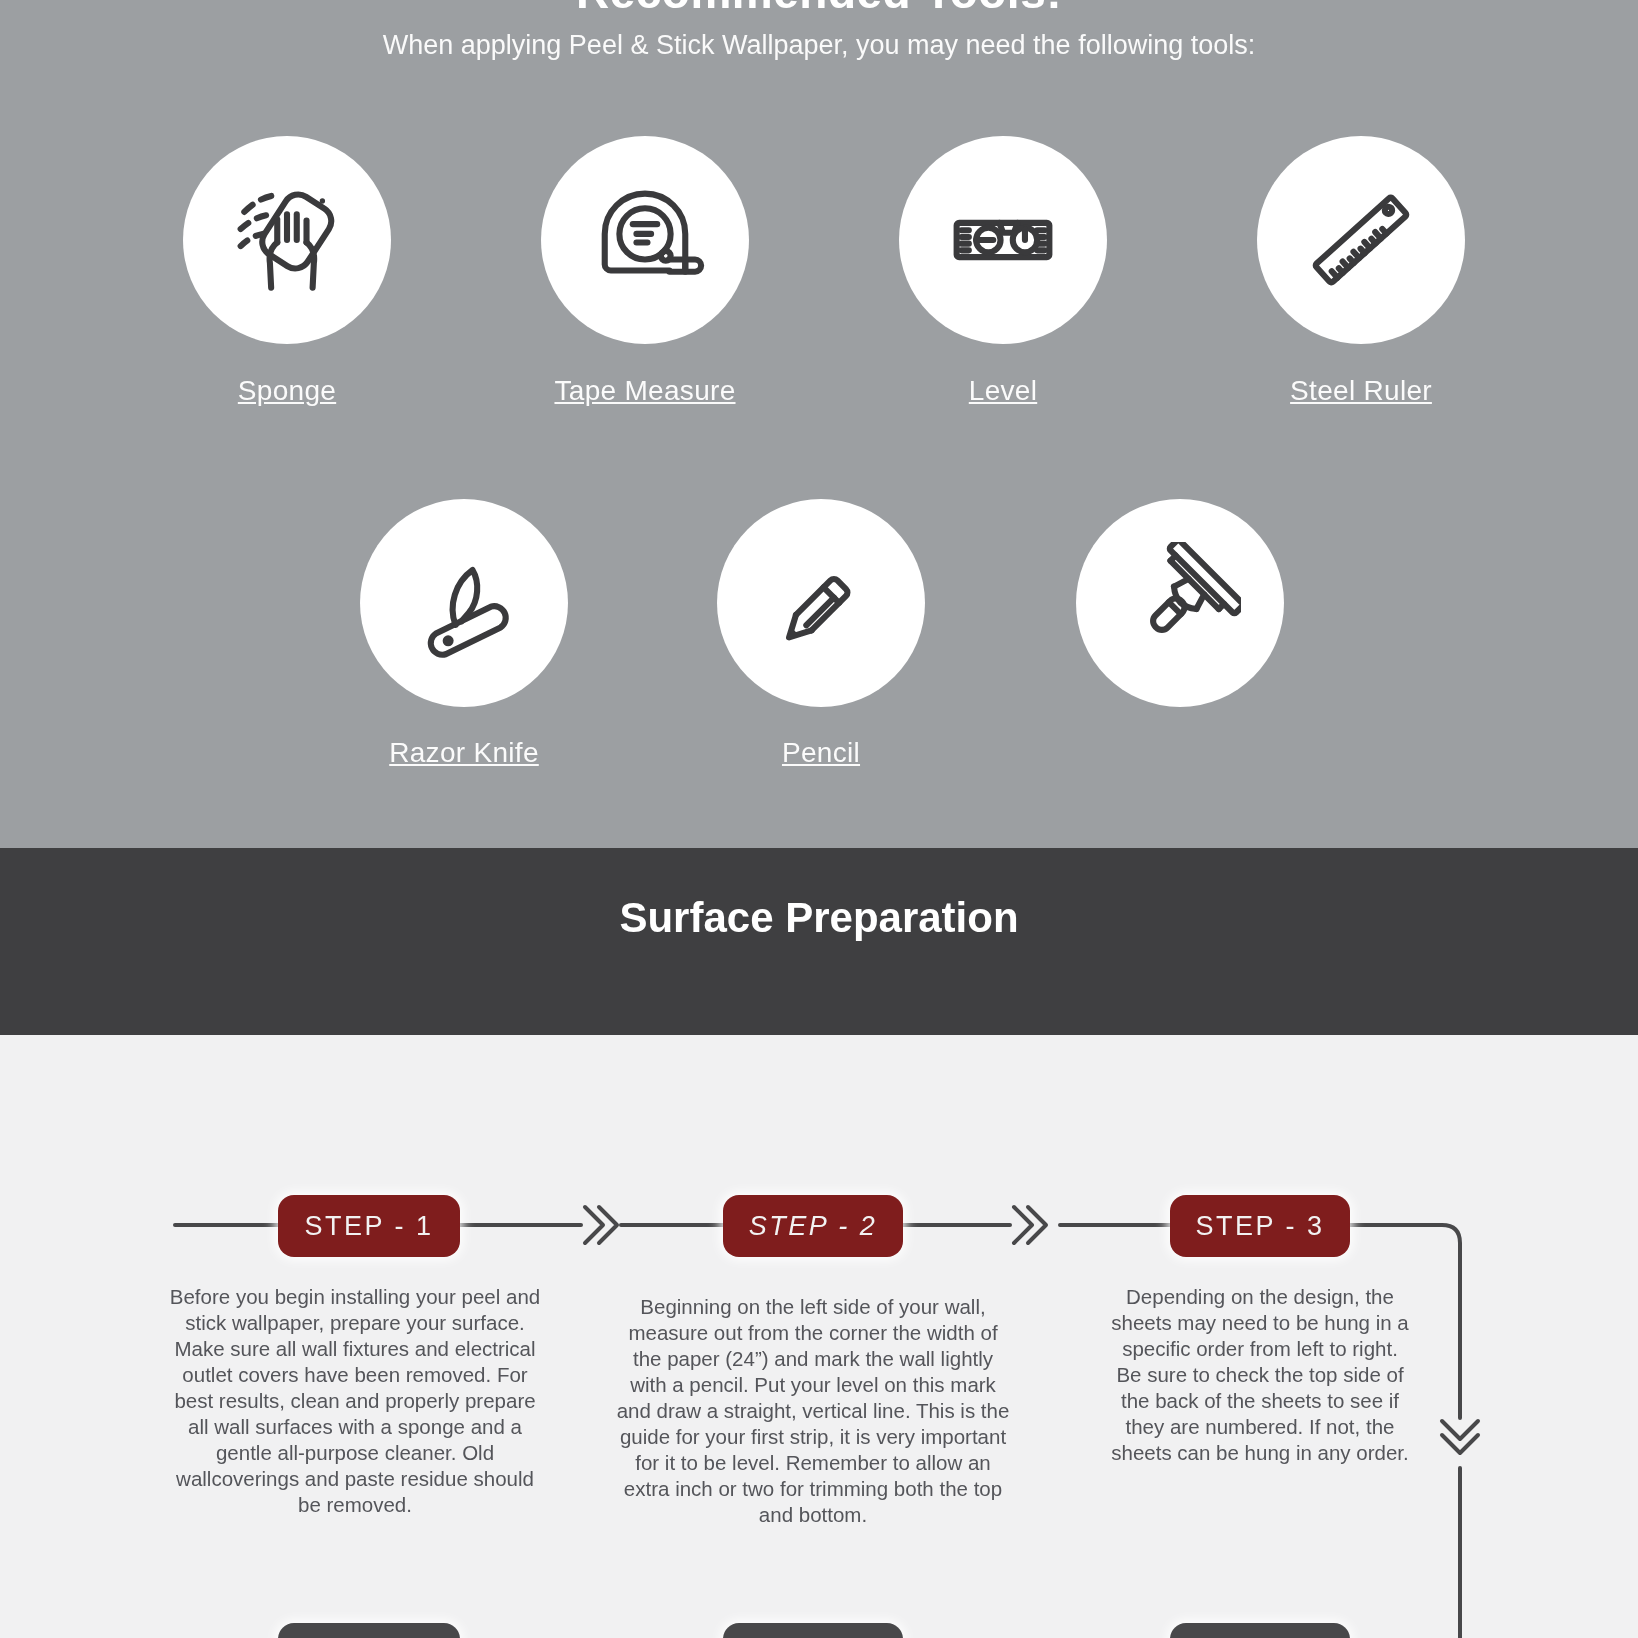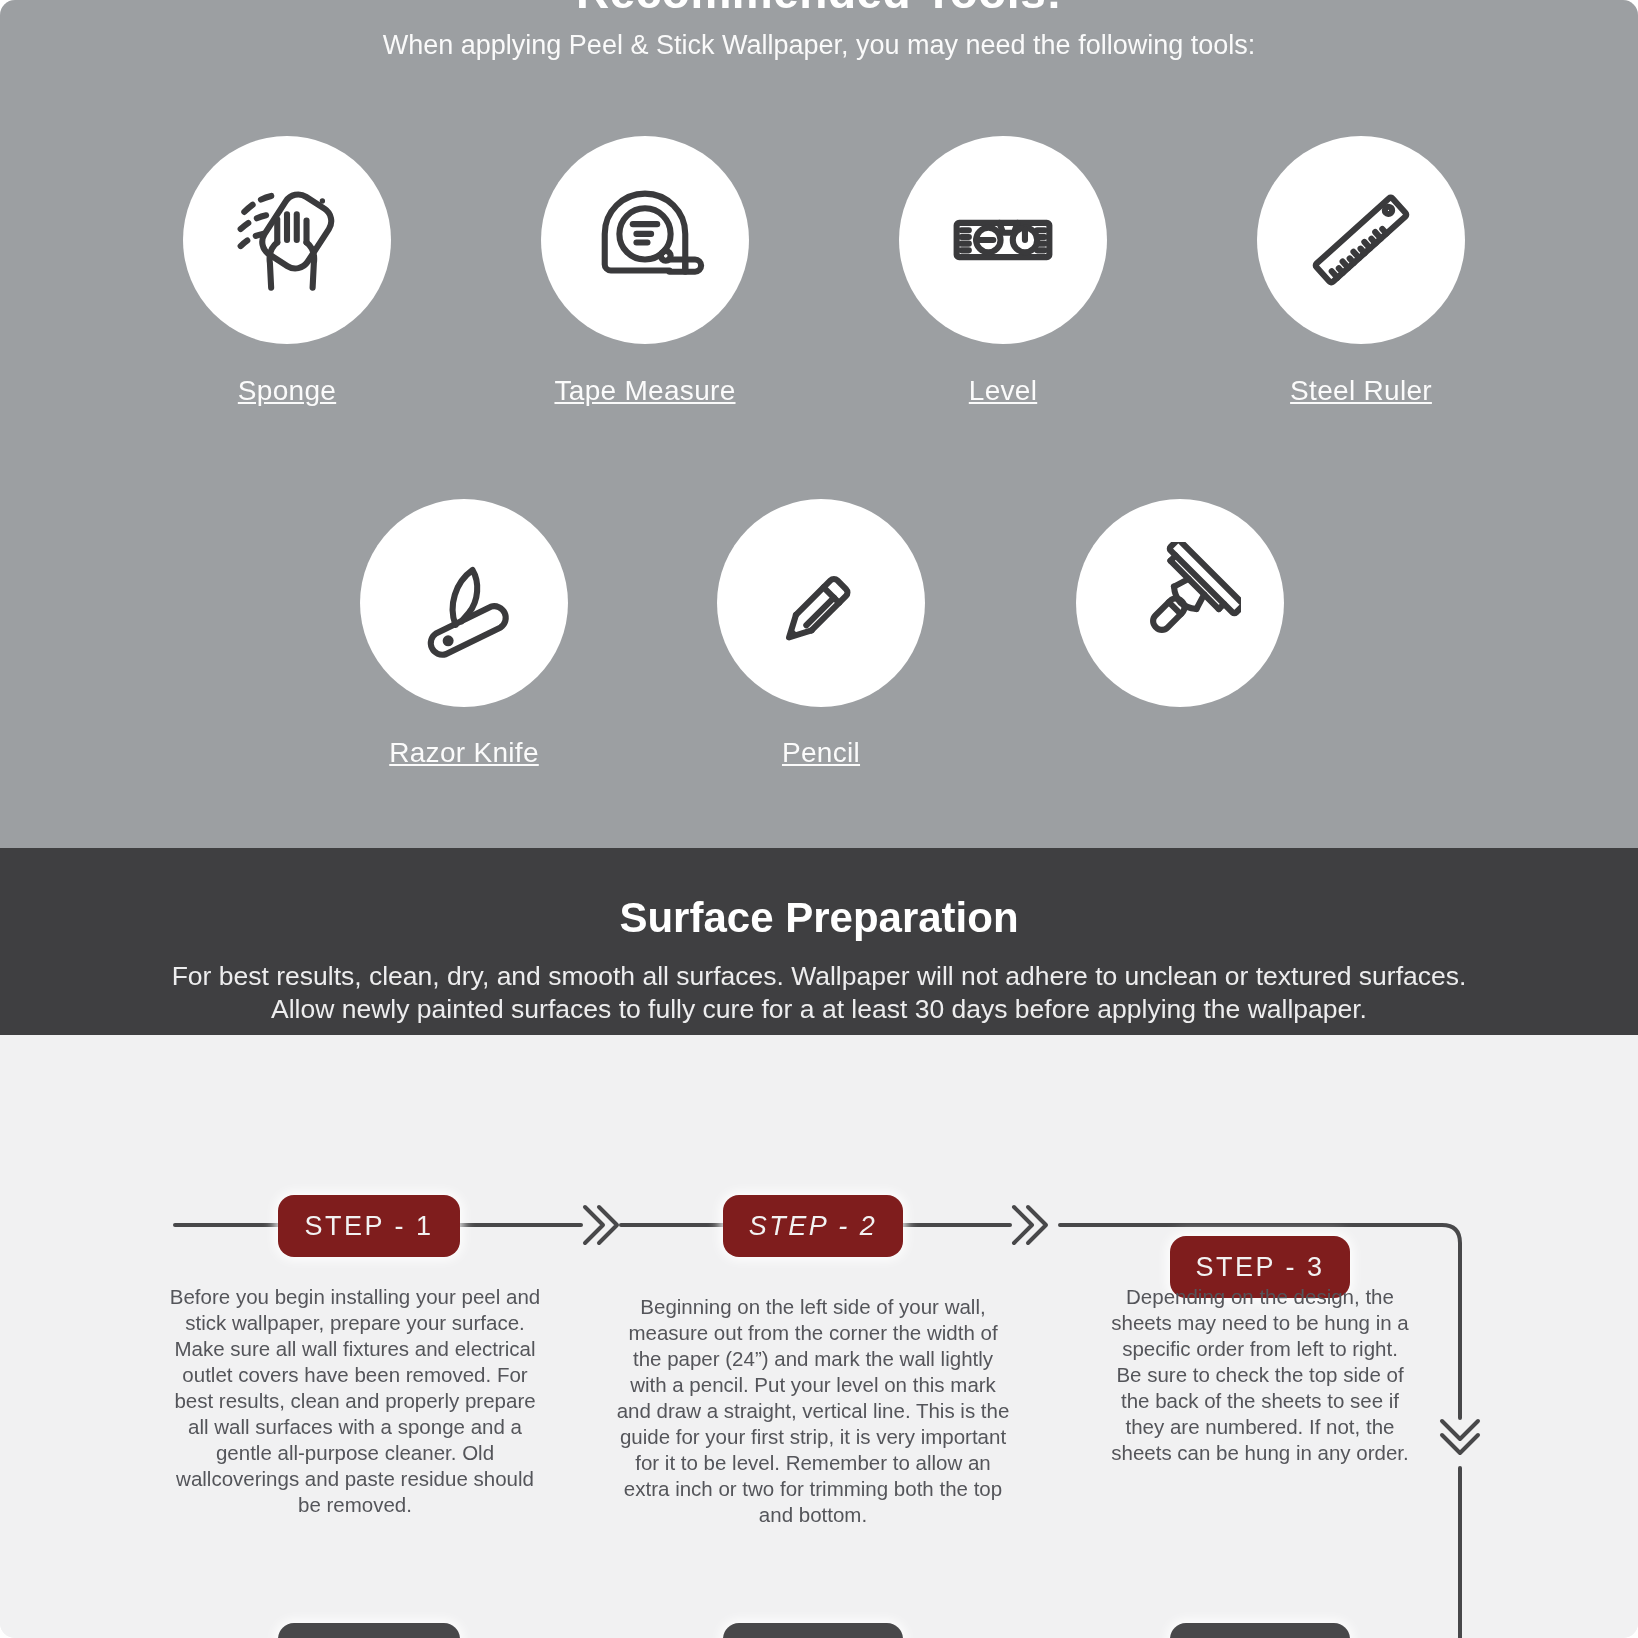--- a/index.html
+++ b/index.html
@@ -2,21 +2,20 @@
 <html><head>
 <meta charset="utf-8">
 <style>
   html,body{margin:0;padding:0;}
   #page{
     position:relative;
     width:1638px;height:1638px;
     overflow:hidden;
     background:#f1f1f2;
     font-family:"Liberation Sans","DejaVu Sans",sans-serif;
-    border-radius:15px;
   }
   
   .sec-tools{position:absolute;left:0;top:0;width:1638px;height:848px;background:#9c9fa2;}
   .sec-dark{position:absolute;left:0;top:848px;width:1638px;height:187px;background:#3f3f41;}
   .sec-steps{position:absolute;left:0;top:1035px;width:1638px;height:603px;background:#f1f1f2;}
 
   
   .tools-title{
     position:absolute;left:0;top:-34px;width:1638px;
     text-align:center;font-size:46px;line-height:52px;font-weight:bold;color:#ffffff;
@@ -52,21 +51,21 @@
   .flow-svg{position:absolute;left:0;top:1035px;width:1638px;height:603px;}
   .flow-svg path{stroke:#48484a;stroke-width:4;fill:none;stroke-linecap:round;stroke-linejoin:round;}
   .step-badge{
     position:absolute;height:62px;border-radius:16px;background:#7f1d1d;
     display:flex;align-items:center;justify-content:center;
     color:#f2f2f2;font-size:27px;letter-spacing:2.5px;
     box-shadow:0 0 12px 3px rgba(255,255,255,.95);
   }
   .badge-1{left:278px;top:1195px;width:182px;}
   .badge-2{left:723px;top:1195px;width:180px;font-style:italic;}
-  .badge-3{left:1170px;top:1195px;width:180px;margin-top:41px;}
+  .badge-3{left:1170px;top:1195px;width:180px;}
   .step-text{
     position:absolute;top:1284px;
     text-align:center;font-size:20.5px;line-height:26px;color:#54555a;
   }
   .text-1{left:168px;width:374px;}
   .text-2{left:616px;width:394px;margin-top:10px;}
   .text-3{left:1110px;width:300px;}
   .partial-badge{
     position:absolute;top:1623px;height:60px;border-radius:16px;background:#48484a;
     box-shadow:0 0 12px 3px rgba(255,255,255,.95);
@@ -172,21 +171,20 @@
           <path class="ic" d="M37,44 q13,11 26,0"></path>
           <rect class="ic" x="43" y="48" width="14" height="30" rx="6.5"></rect>
           <path class="ic" d="M43,56 h14"></path>
         </g>
       </svg>
     </div>
   </div>
 
   <div class="sec-dark"></div>
   <h2 class="dark-title">Surface Preparation</h2>
-  <p class="dark-body">For best results, clean, dry, and smooth all surfaces. Wallpaper will not adhere to unclean or textured surfaces. Allow newly painted surfaces to fully cure for a at least 30 days before applying the wallpaper.</p>
 
   <div class="sec-steps"></div>
 
   <svg class="flow-svg" viewBox="0 0 1638 603">
     <path d="M175,190 H581"></path>
     <g>
       <path d="M585,172 L603,190 L585,208"></path>
       <path d="M599,172 L617,190 L599,208"></path>
     </g>
     <path d="M621,190 H1010"></path>

